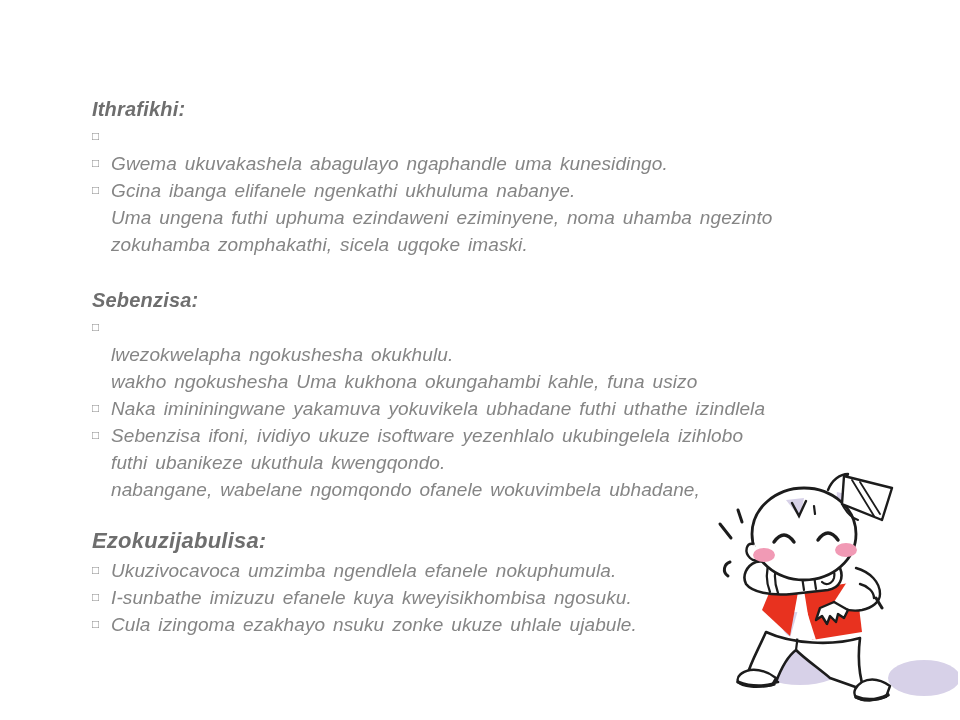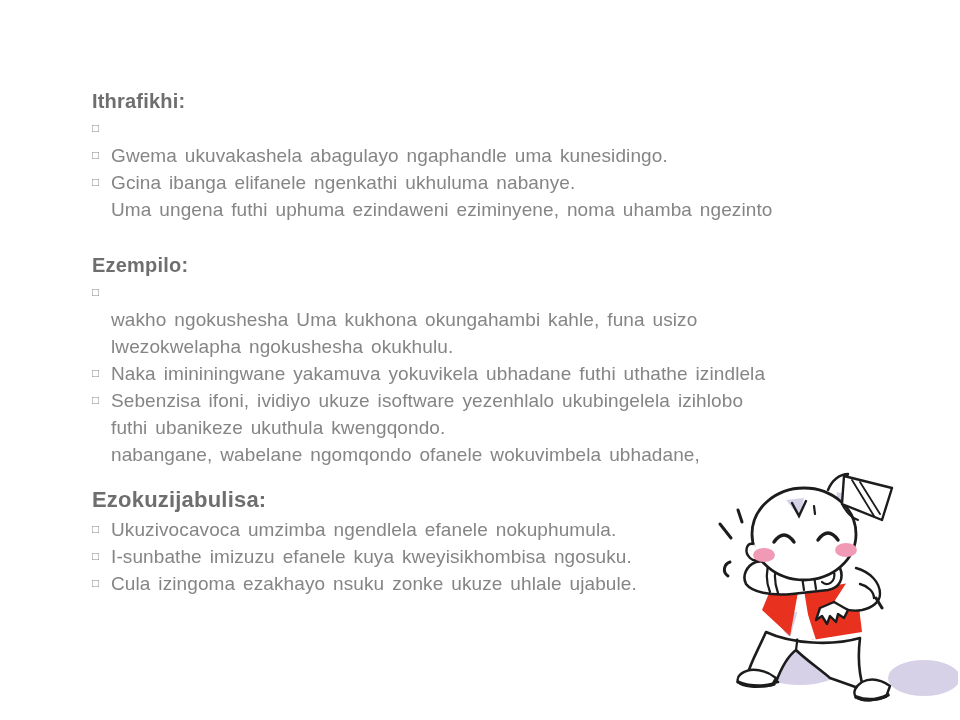--- a/index.html
+++ b/index.html
@@ -2,32 +2,33 @@
 <html><head>
 <meta charset="utf-8">
 <style>
   html,body{margin:0;padding:0;}
   body{
     width:960px;height:720px;position:relative;overflow:hidden;
     background:#ffffff;
     font-family:"Liberation Sans","DejaVu Sans",sans-serif;
   }
   .text-col{
-    position:absolute;left:92px;top:88px;width:780px;
+    position:absolute;left:92px;top:96px;width:780px;
     color:#828282;
+    font-style:italic;
   }
   .section{margin:0;}
   .sec-heading{
     font-weight:bold;color:#6e6e6e;
     font-size:20px;line-height:27px;
     letter-spacing:0.2px;
   }
   #section-3 .sec-heading{font-size:22px;line-height:32px;}
   #section-2{margin-top:29px;}
-  #section-3{margin-top:16px;}
+  #section-3{margin-top:22px;}
   .line{
     position:relative;padding-left:19px;height:27px;
     font-size:19px;line-height:27px;
     word-spacing:2.5px;letter-spacing:0.1px;
     white-space:nowrap;color:#858585;
   }
   .bullet{
     position:absolute;left:0;top:0;
     font-size:12px;line-height:27px;color:#8a8a8a;
   }
@@ -46,27 +47,28 @@
 <body>
 
 <div class="text-col">
 
   <div class="section" id="section-1">
     <div class="sec-heading">Ithrafikhi:</div>
     <div class="line"><span class="bullet">□</span></div>
     <div class="line"><span class="bullet">□</span><span>Gwema ukuvakashela abagulayo ngaphandle uma kunesidingo.</span></div>
     <div class="line"><span class="bullet">□</span><span>Gcina ibanga elifanele ngenkathi ukhuluma nabanye.</span></div>
     <div class="line"><span class="bullet"></span><span>Uma ungena futhi uphuma ezindaweni eziminyene, noma uhamba ngezinto</span></div>
+    <div class="line"><span class="bullet"></span><span>zokuhamba zomphakathi, sicela ugqoke imaski.</span></div>
   </div>
 
   <div class="section" id="section-2">
-    <div class="sec-heading">Ezempilo:</div>
+    <div class="sec-heading">Sebenzisa:</div>
     <div class="line"><span class="bullet">□</span></div>
+    <div class="line"><span class="bullet"></span><span>lwezokwelapha ngokushesha okukhulu.</span></div>
     <div class="line"><span class="bullet"></span><span>wakho ngokushesha Uma kukhona okungahambi kahle, funa usizo</span></div>
-    <div class="line"><span class="bullet"></span><span>lwezokwelapha ngokushesha okukhulu.</span></div>
     <div class="line"><span class="bullet">□</span><span>Naka imininingwane yakamuva yokuvikela ubhadane futhi uthathe izindlela</span></div>
     <div class="line"><span class="bullet">□</span><span>Sebenzisa ifoni, ividiyo ukuze isoftware yezenhlalo ukubingelela izihlobo</span></div>
     <div class="line"><span class="bullet"></span><span>futhi ubanikeze ukuthula kwengqondo.</span></div>
     <div class="line"><span class="bullet"></span><span>nabangane, wabelane ngomqondo ofanele wokuvimbela ubhadane,</span></div>
   </div>
 
   <div class="section" id="section-3">
     <div class="sec-heading">Ezokuzijabulisa:</div>
     <div class="line"><span class="bullet">□</span><span>Ukuzivocavoca umzimba ngendlela efanele nokuphumula.</span></div>
     <div class="line"><span class="bullet">□</span><span>I-sunbathe imizuzu efanele kuya kweyisikhombisa ngosuku.</span></div>

